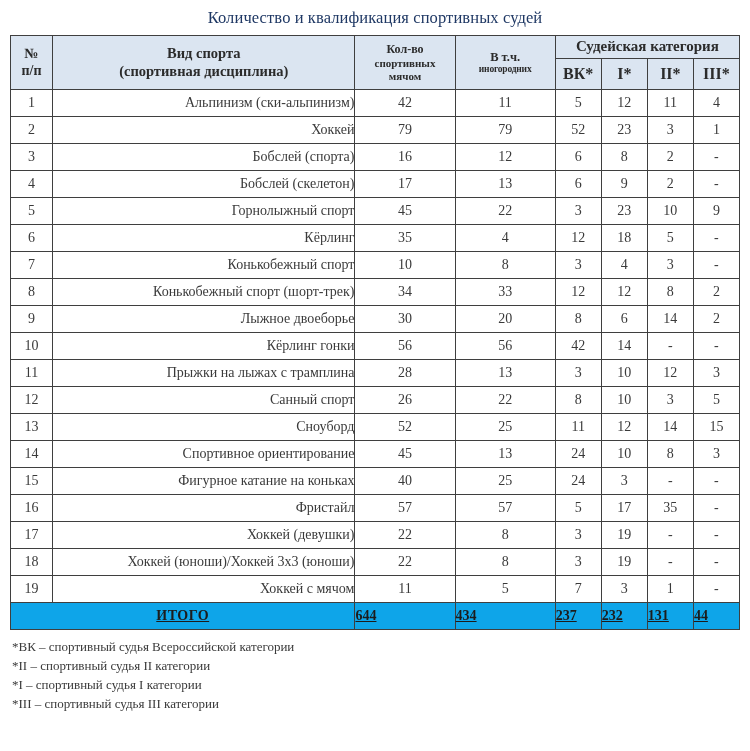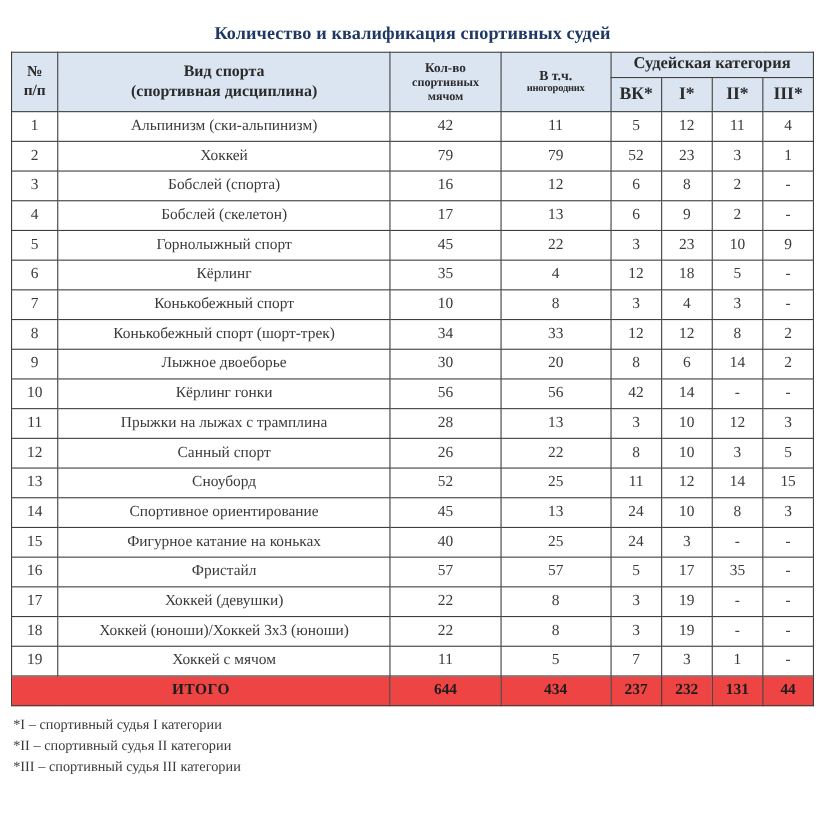--- a/index.html
+++ b/index.html
@@ -15,27 +15,26 @@
     font-family: "Liberation Serif", "DejaVu Serif", serif;
     color: #333333;
     position: relative;
   }
 
   
   .doc-title {
     width: 750px;
     text-align: center;
     font-family: "Liberation Serif", "DejaVu Serif", serif;
-    font-weight: bold;
+    font-weight: normal;
     font-size: 16.5px;
     color: #1f3864;
     letter-spacing: 0.1px;
     padding: 8px 0 7px 0;
     box-sizing: border-box;
-    margin-top: 12px;
   }
 
   
   .table-wrap {
     padding: 0 10px 0 10px;
     box-sizing: border-box;
     width: 750px;
   }
 
   table.judges {
@@ -77,33 +76,34 @@
   th.h-nonres .nr-l1 { font-size: 12.5px; }
   th.h-nonres .nr-l2 { font-size: 9.5px; letter-spacing: -0.2px; }
 
   
   table.judges tbody td {
     height: 26px;
     line-height: 26px;
     font-size: 14px;
   }
   td.c-num    { text-align: center; }
-  td.c-sport  { text-align: center; padding-left: 7px; }
+  td.c-sport  { text-align: right; padding-left: 7px; }
   td.c-val    { text-align: center; }
 
   
   tr.total-row td {
-    background: #ef4444;
+    background: #0ea5e9;
     font-weight: bold;
     height: 34px;
     line-height: 34px;
     color: #1c1c1c;
+    text-decoration: underline;
   }
   td.total-label { text-align: center; font-size: 16px; letter-spacing: 0.5px; }
-  td.total-val   { text-align: center; font-size: 15.5px; }
+  td.total-val   { font-size: 15.5px; }
 
   
   .footnotes {
     padding: 7px 0 0 12px;
     font-family: "Liberation Serif", "DejaVu Serif", serif;
     font-size: 13px;
     color: #3a3a3a;
   }
   .footnotes .fn-line {
     line-height: 19px;
@@ -353,16 +353,17 @@
           <td class="total-val">237</td>
           <td class="total-val">232</td>
           <td class="total-val">131</td>
           <td class="total-val">44</td>
         </tr>
       </tbody>
   </table>
 </div>
 
 <div class="footnotes" id="footnotes">
+    <div class="fn-line">*ВК – спортивный судья Всероссийской категории</div>
+    <div class="fn-line">*II – спортивный судья II категории</div>
     <div class="fn-line">*I – спортивный судья I категории</div>
-    <div class="fn-line">*II – спортивный судья II категории</div>
     <div class="fn-line">*III – спортивный судья III категории</div>
   </div>
 
 </body></html>

